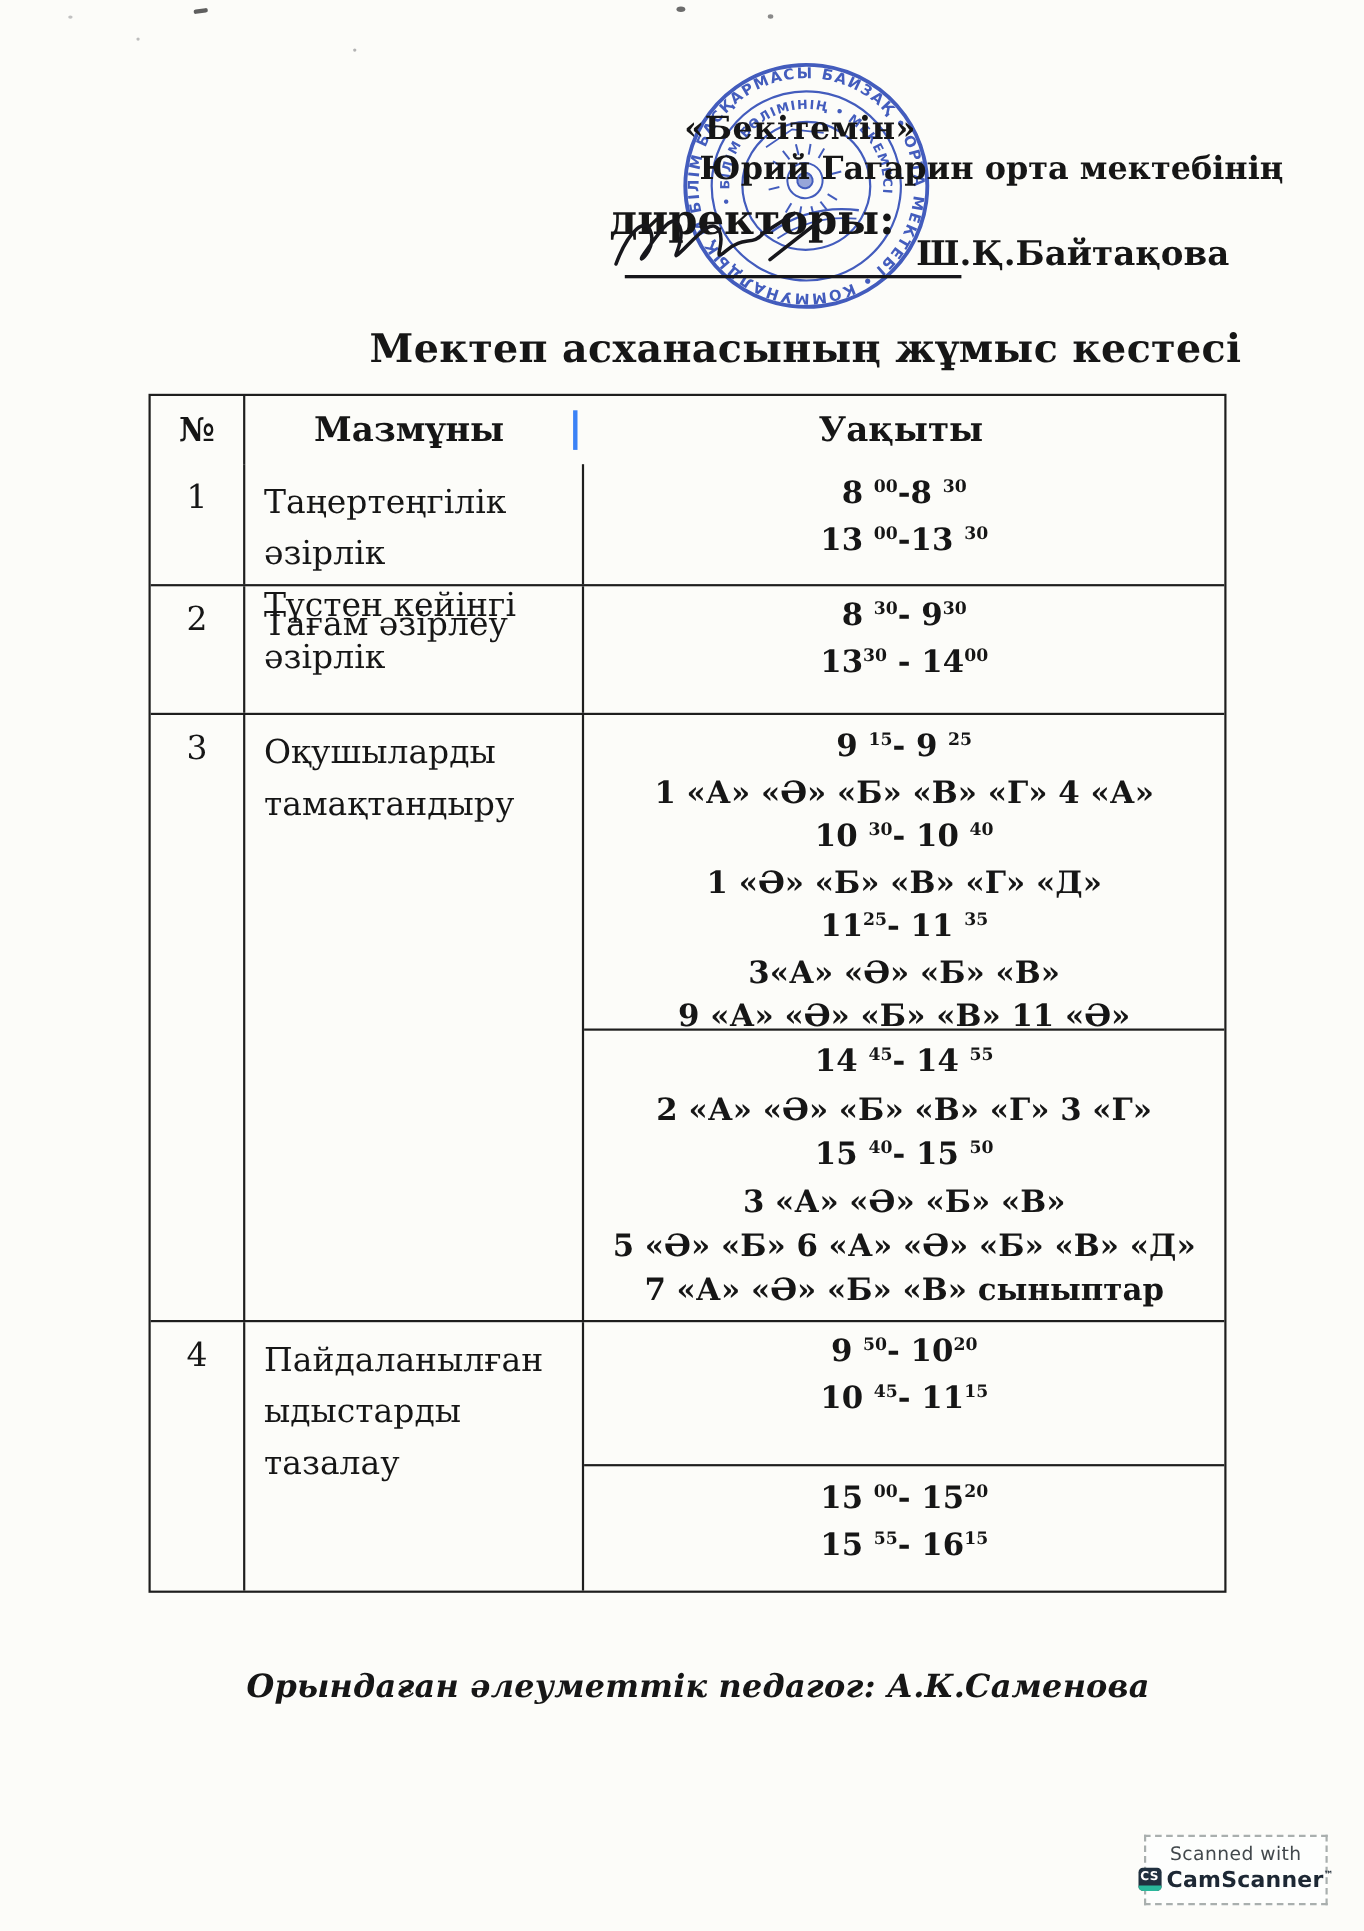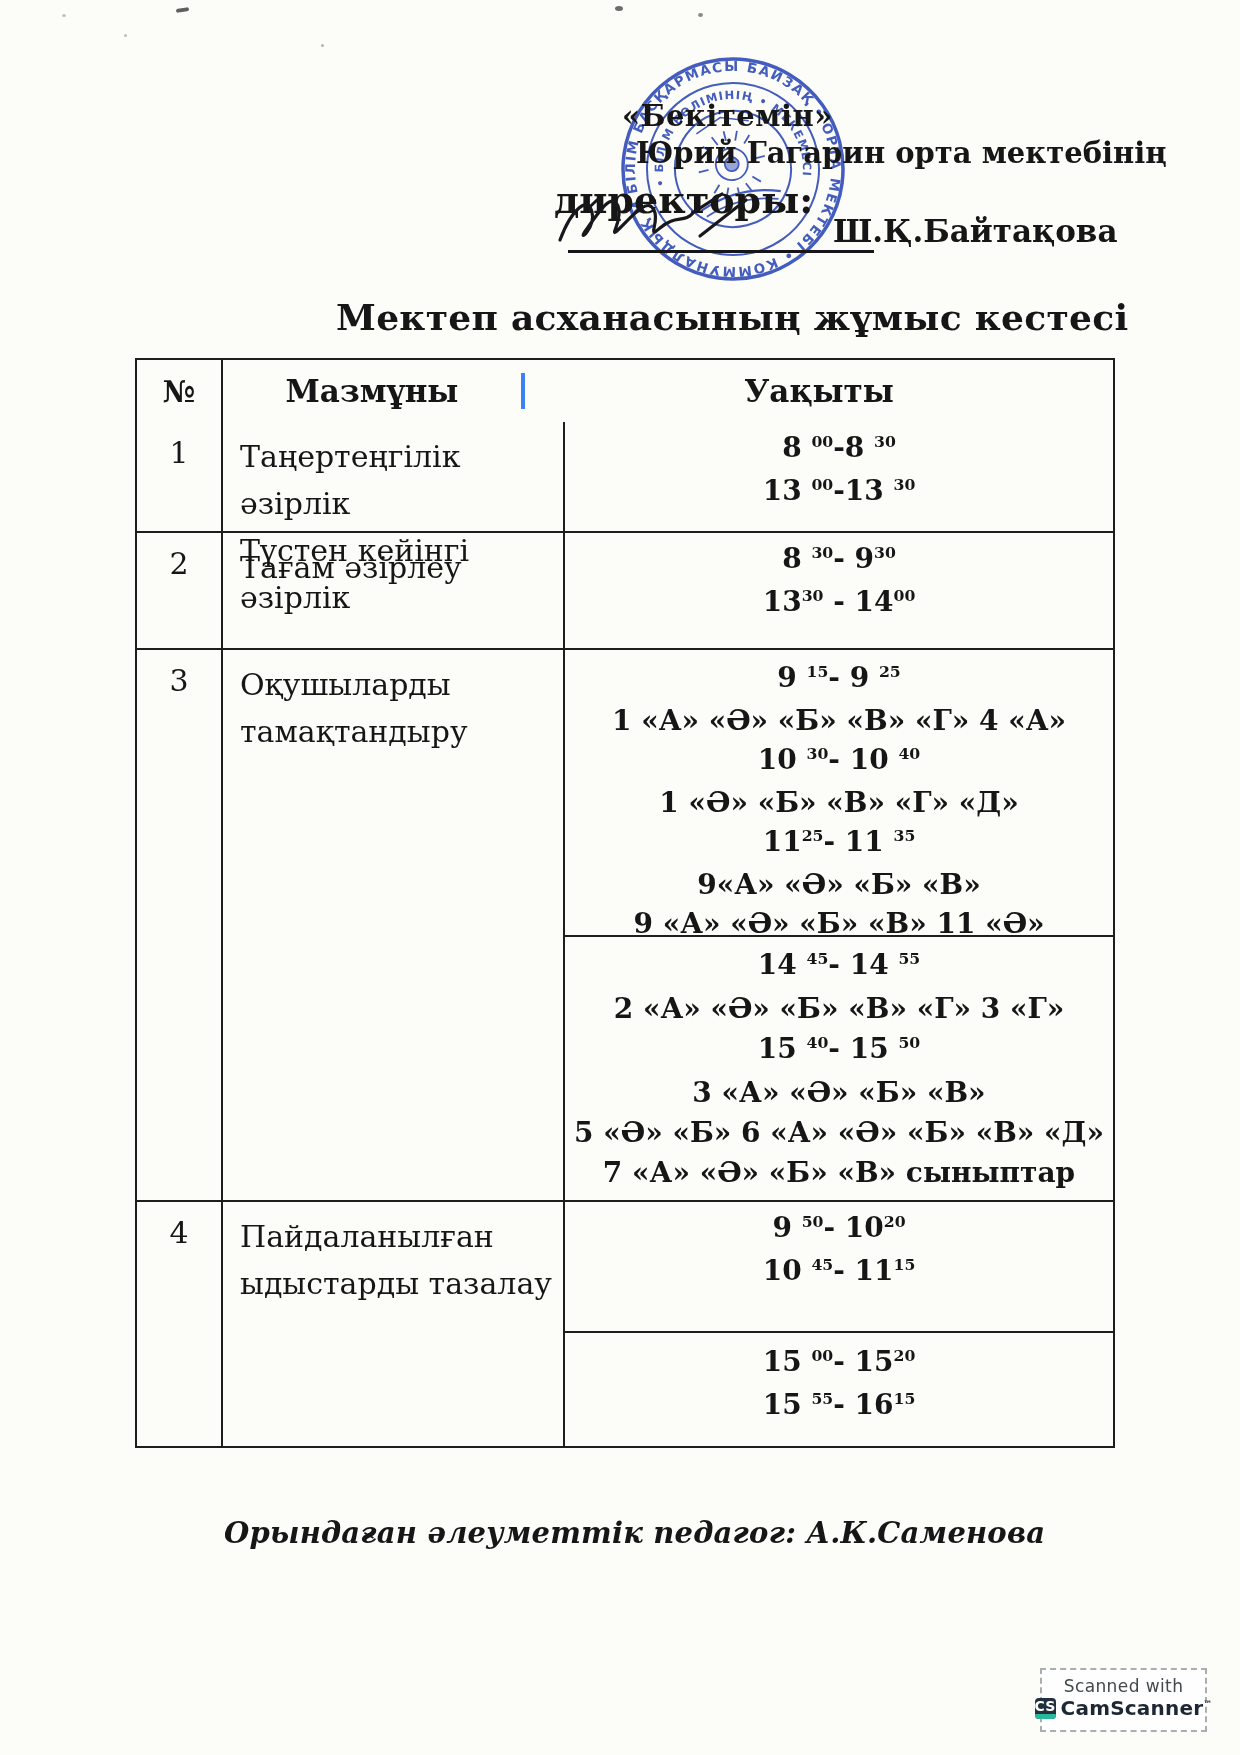--- a/index.html
+++ b/index.html
@@ -28,42 +28,42 @@
   .t-row{display:flex;box-sizing:border-box;}
   .t-row + .t-row{border-top:2px solid #1e1e1e;}
   .header-row{height:62px;align-items:center;font-weight:700;font-size:31px;}
   .row-1{height:109px;}
   .row-2{height:117px;}
   .row-3{height:552px;}
   .row-4{height:246px;}
   .cell{box-sizing:border-box;}
   .c-num{width:86px;border-right:2px solid #1e1e1e;text-align:center;font-size:30px;padding-top:13px;}
   .header-row .c-num{padding-top:0;font-size:30px;}
-  .c-content{width:342px;border-right:2px solid #1e1e1e;padding:11px 6px 0 17px;font-size:30px;line-height:47px;}
+  .c-content{width:308px;border-right:2px solid #1e1e1e;padding:11px 6px 0 17px;font-size:30px;line-height:47px;}
   .c-time{flex:1;display:flex;flex-direction:column;text-align:center;font-weight:700;}
   .hdr-content{width:302px;border-right:4px solid #3b82f6;text-align:center;}
   .hdr-time{flex:1;text-align:center;}
   .header-row .c-num{border-right:2px solid #1e1e1e;height:100%;display:flex;align-items:center;justify-content:center;}
   .t-part{box-sizing:border-box;padding-top:6px;font-size:28px;line-height:39px;}
   .t-part + .t-part{border-top:2px solid #1e1e1e;}
   .row-3 .t-part:first-child{height:285px;padding-top:8px;line-height:39px;}
   .row-3 .t-part:last-child{padding-top:8px;line-height:40px;}
   .row-4 .t-part:first-child{height:129px;}
   .row-4 .t-part:last-child{padding-top:9px;}
   .t-part sup{font-size:0.56em;vertical-align:baseline;position:relative;top:-0.62em;font-weight:700;}
   
   .footer-note{left:224px;top:1516px;font-size:29px;font-weight:700;font-style:italic;letter-spacing:.2px;white-space:nowrap;}
   
   .cam-badge{left:1040px;top:1668px;width:167px;height:64px;border:2px dashed #a9afae;background:#fdfefd;
     box-sizing:border-box;display:flex;flex-direction:column;align-items:center;justify-content:center;gap:3px;
     font-family:"DejaVu Sans","Liberation Sans",sans-serif;}
   .scanned-with{font-size:17px;color:#42484c;letter-spacing:.4px;line-height:13px;}
   .brand-row{display:flex;align-items:center;gap:5px;}
   .cs-box{width:21px;height:21px;background:#20303f;border-radius:4px;position:relative;display:flex;align-items:flex-start;justify-content:center;}
-  .cs-box span{color:#ffffff;font-weight:700;font-size:14px;line-height:16px;letter-spacing:.3px;}
+  .cs-box span{color:#ffffff;font-weight:700;font-size:11px;line-height:16px;letter-spacing:.3px;}
   .cs-box::after{content:"";position:absolute;left:0;bottom:0;width:100%;height:5px;background:#2ab89b;border-radius:1px 1px 4px 4px;}
   .brand-name{font-size:20px;font-weight:700;color:#1d2834;letter-spacing:.2px;}
   .brand-tm{font-size:9px;color:#1d2834;vertical-align:super;line-height:9px;}
 </style>
 </head>
 <body>
 
 <div class="speck" style="left:176px;top:8px;width:13px;height:4px;background:#5f5f5f;border-radius:2px;transform:rotate(-8deg);"></div>
 <div class="speck" style="left:615px;top:6px;width:8px;height:5px;background:#6c6c6c;"></div>
 <div class="speck" style="left:698px;top:13px;width:5px;height:4px;background:#8a8a8a;"></div>
@@ -161,21 +161,21 @@
           <div>Оқушыларды</div>
           <div>тамақтандыру</div>
         </div>
         <div class="cell c-time">
           <div class="t-part">
             <div>9 <sup>15</sup>- 9 <sup>25</sup></div>
             <div>1 «А» «Ә» «Б» «В» «Г» 4 «А»</div>
             <div>10 <sup>30</sup>- 10 <sup>40</sup></div>
             <div>1 «Ә» «Б» «В» «Г» «Д»</div>
             <div>11<sup>25</sup>- 11 <sup>35</sup></div>
-            <div>9«А» «Ә» «Б» «В»</div>
+            <div>3«А» «Ә» «Б» «В»</div>
             <div>9 «А» «Ә» «Б» «В» 11 «Ә»</div>
           </div>
           <div class="t-part">
             <div>14 <sup>45</sup>- 14 <sup>55</sup></div>
             <div>2 «А» «Ә» «Б» «В» «Г» 3 «Г»</div>
             <div>15 <sup>40</sup>- 15 <sup>50</sup></div>
             <div>3 «А» «Ә» «Б» «В»</div>
             <div>5 «Ә» «Б» 6 «А» «Ә» «Б» «В» «Д»</div>
             <div>7 «А» «Ә» «Б» «В» сыныптар</div>
           </div>

